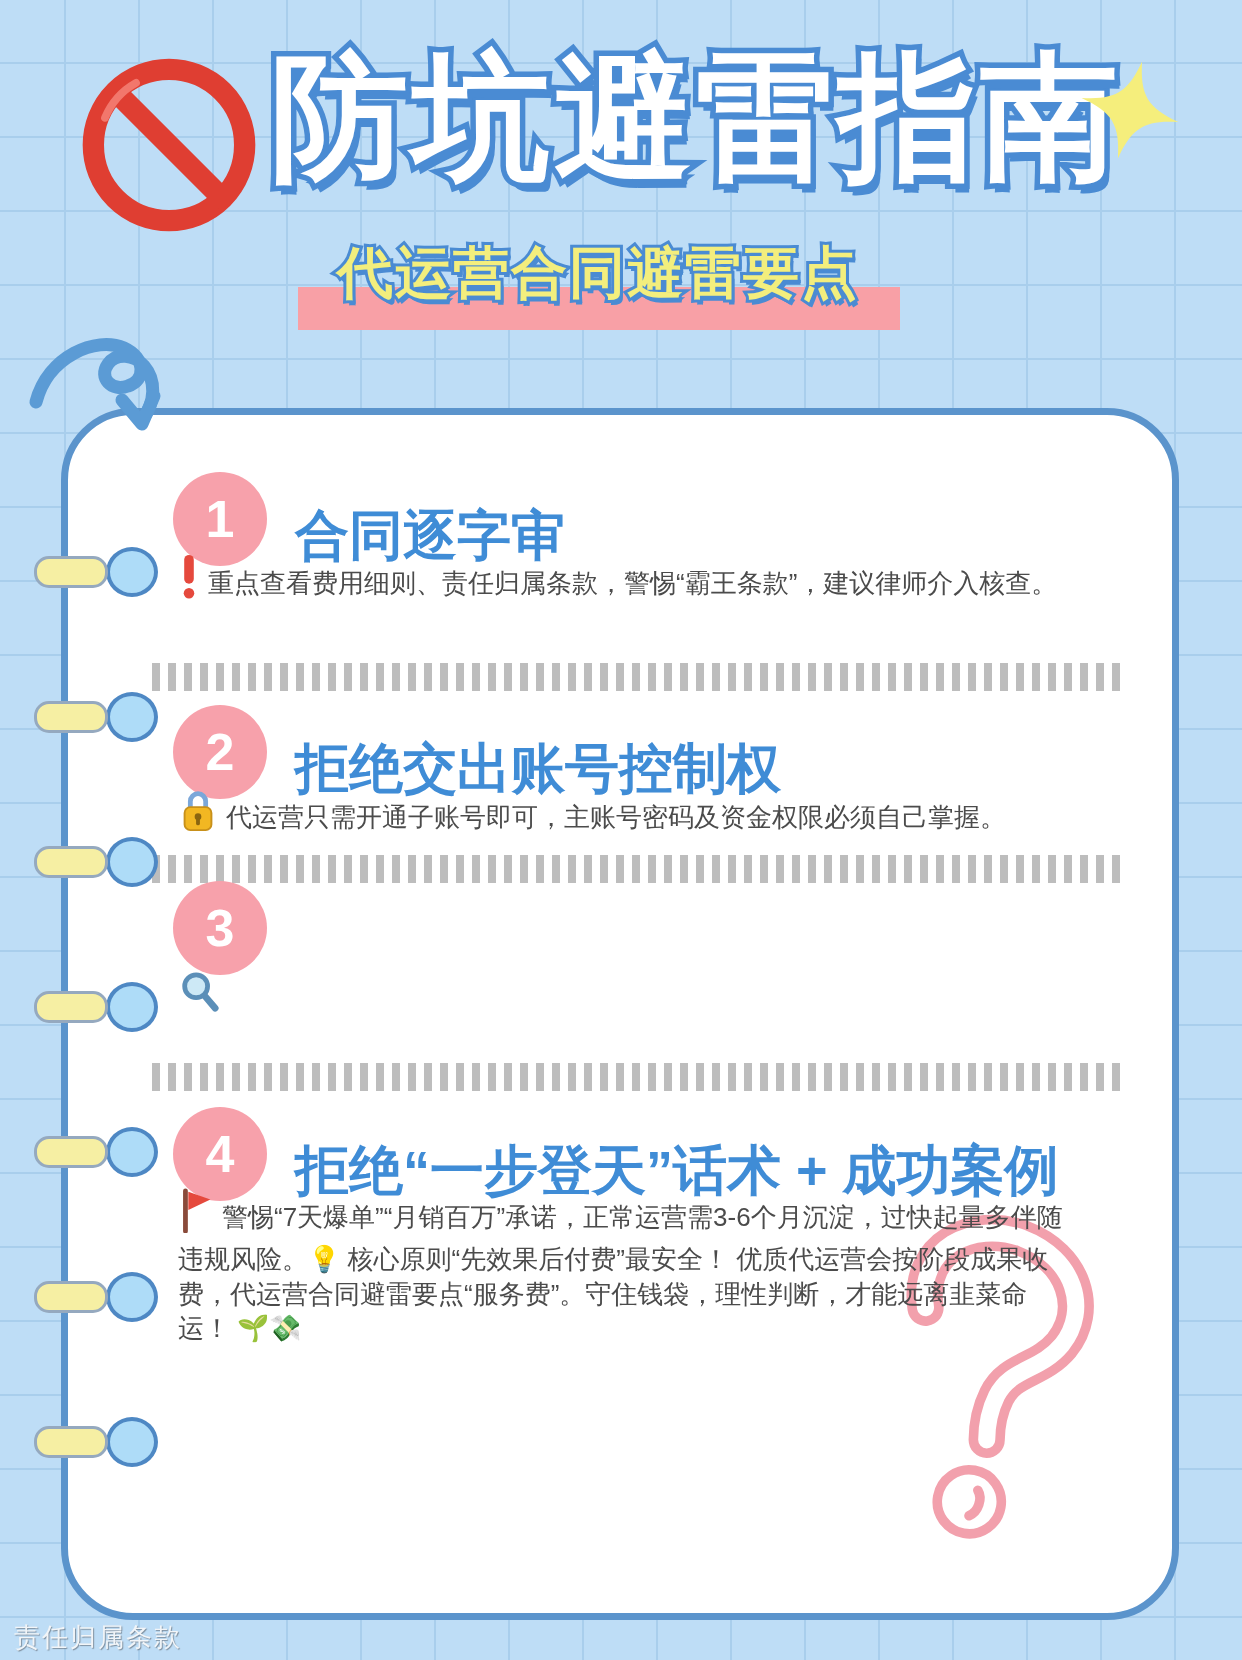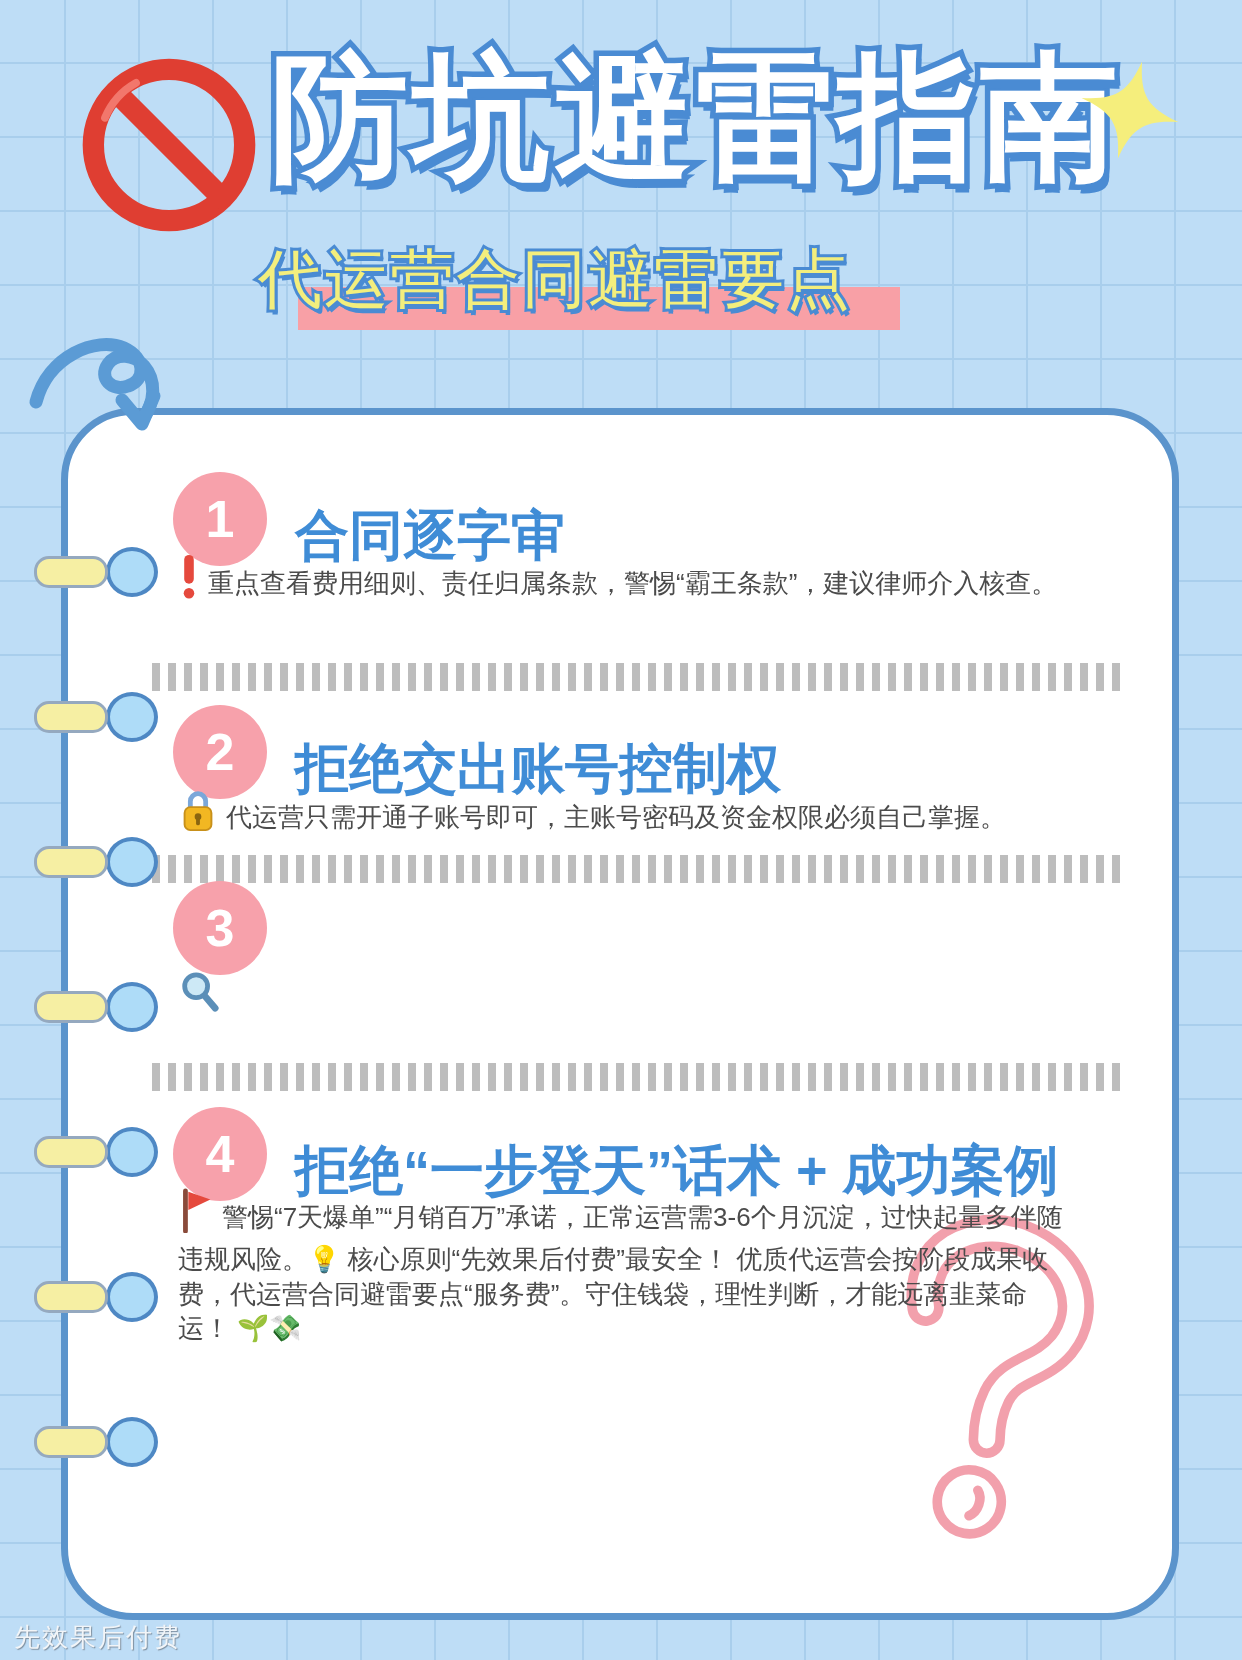--- a/index.html
+++ b/index.html
@@ -18,21 +18,21 @@
   .main-title{
     position:absolute;left:238px;top:26px;width:884px;margin:0;
     text-align:right;font-size:138px;font-weight:900;letter-spacing:4px;
     color:#FFFFFF;-webkit-text-stroke:11px #4A8BD3;paint-order:stroke fill;
     text-shadow:5px 9px 0 #4A8BD3;white-space:nowrap;
   }
   .star{position:absolute;left:1078px;top:58px;width:104px;height:104px;transform:rotate(14deg);}
   .banner-bar{position:absolute;left:298px;top:287px;width:602px;height:43px;background:#F8A0A6;}
   .banner-text{
     position:absolute;left:258px;top:236px;width:680px;margin:0;
-    font-size:64px;font-weight:400;letter-spacing:2px;
+    text-align:center;font-size:56px;font-weight:700;letter-spacing:2px;
     color:#F3EE7D;-webkit-text-stroke:6px #4A8BD3;paint-order:stroke fill;
     text-shadow:3px 5px 0 #4A8BD3;white-space:nowrap;
   }
   .arrow-doodle{position:absolute;left:26px;top:328px;width:170px;height:132px;z-index:5;}
   
   .card{
     position:absolute;left:61px;top:408px;width:1118px;height:1212px;
     background:#FFFFFF;border:7px solid #5B94CC;border-radius:72px;
     box-sizing:border-box;z-index:2;
   }
@@ -172,14 +172,14 @@
     </div>
   <div class="hole h6">
       <span class="hole-circle"></span>
       <span class="hole-pill"></span>
     </div>
   <div class="hole h7">
       <span class="hole-circle"></span>
       <span class="hole-pill"></span>
     </div>
 
-  <div class="watermark">先效果后付费</div>
+  <div class="watermark">责任归属条款</div>
 </div>
 
 </body></html>

